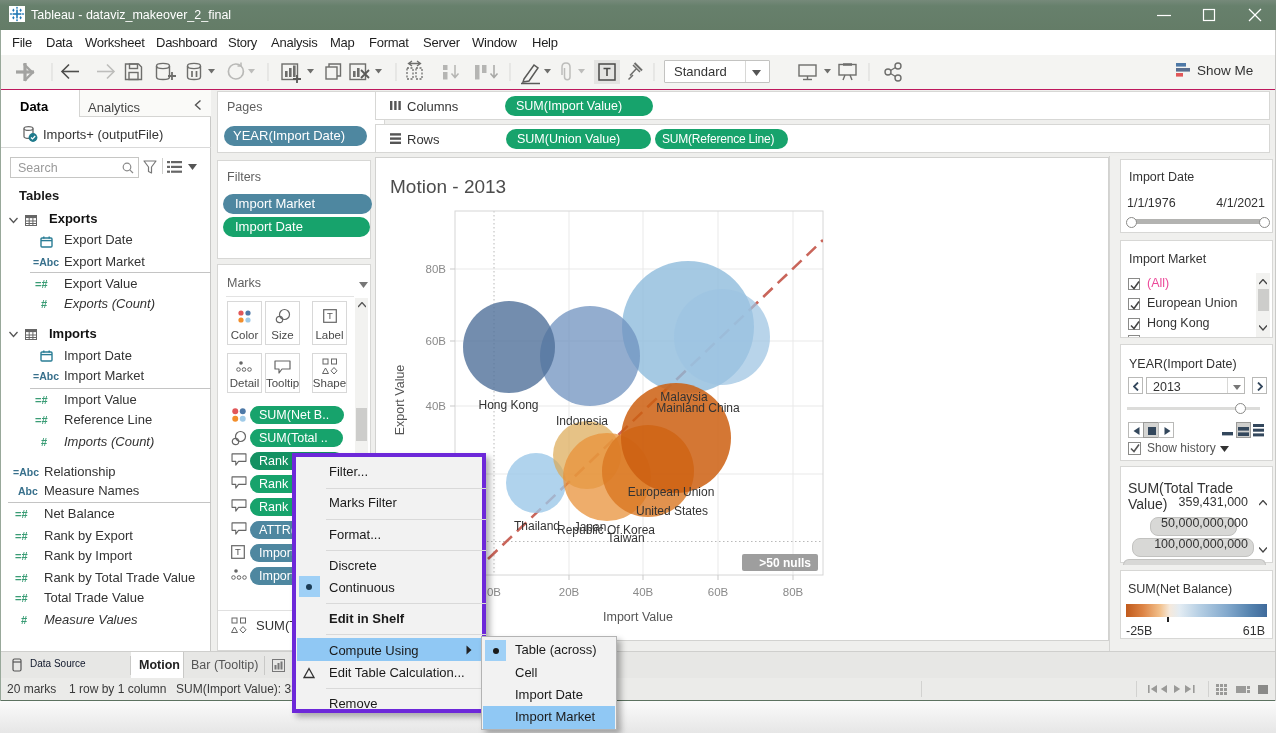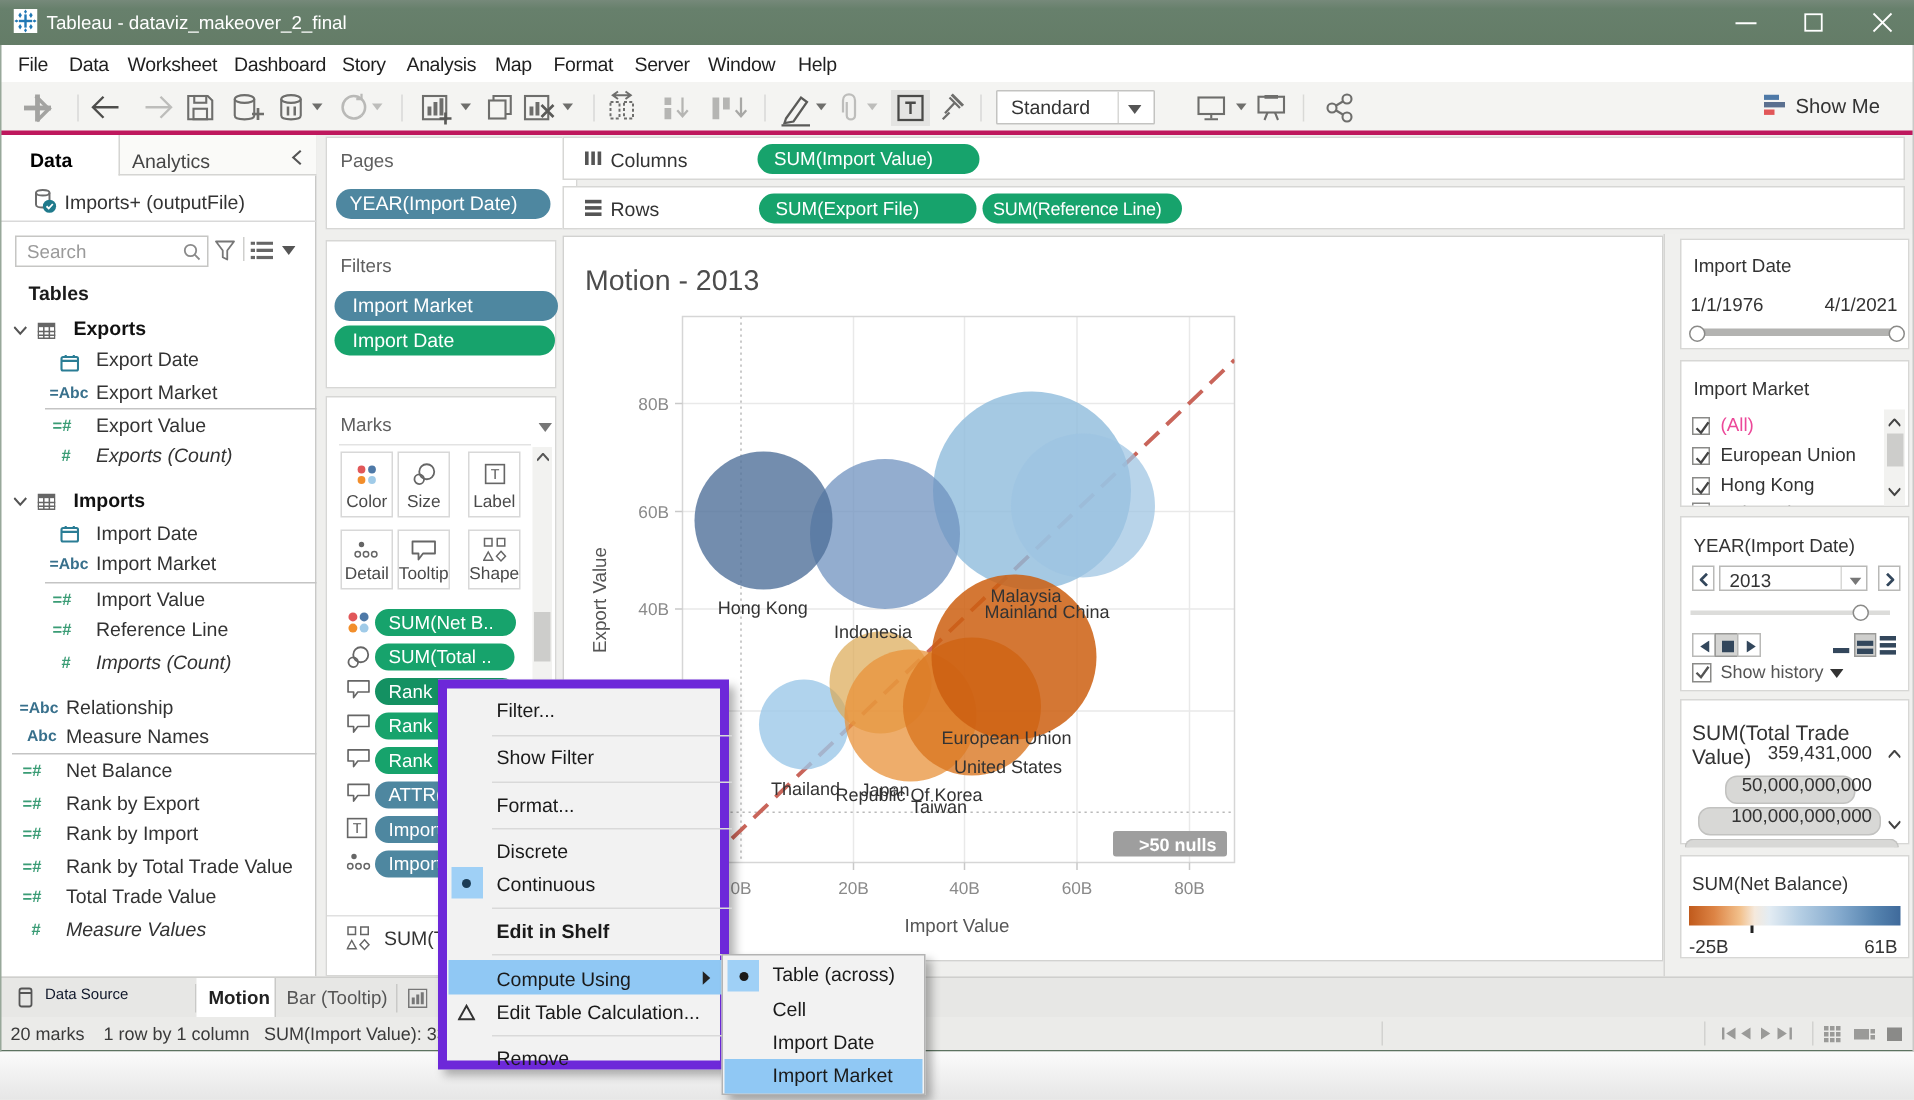--- a/index.html
+++ b/index.html
@@ -53,21 +53,21 @@
   <div class="a" style="left:156px;top:5px">Dashboard</div>
   <div class="a" style="left:228px;top:5px">Story</div>
   <div class="a" style="left:271px;top:5px">Analysis</div>
   <div class="a" style="left:330px;top:5px">Map</div>
   <div class="a" style="left:369px;top:5px">Format</div>
   <div class="a" style="left:423px;top:5px">Server</div>
   <div class="a" style="left:472px;top:5px">Window</div>
   <div class="a" style="left:532px;top:5px">Help</div>
 </div>
 
-<div class="a" id="toolbar" style="left:0;top:55px;width:1276px;height:35px;background:#f4f4f2;border-bottom:3px solid #be185d;box-sizing:border-box">
+<div class="a" id="toolbar" style="left:0;top:55px;width:1276px;height:35px;background:#f4f4f2;border-bottom:1px solid #be185d;box-sizing:border-box">
 <svg class="a" style="left:0;top:0" width="960" height="34" viewBox="0 0 960 34" stroke-linecap="butt">
   <g fill="#a3a3a1">
     <rect x="23.4" y="8" width="3.2" height="18"></rect>
           <rect x="16" y="15.4" width="18" height="3.2"></rect>
     <rect x="18.5" y="11" width="13" height="2.4" transform="rotate(45 25 17)"></rect>
     <rect x="18.5" y="21.6" width="13" height="2.4" transform="rotate(-45 25 17)"></rect>
   </g>
   <line x1="52" y1="8" x2="52" y2="26" stroke="#d9d9d7"></line>
   <g stroke="#4e4e4c" stroke-width="1.6" fill="none">
     <line x1="62" y1="16.5" x2="79" y2="16.5"></line>
@@ -447,21 +447,21 @@
   <div class="a" style="left:407px;top:99px;font-size:13px;color:#333">Columns</div>
   <svg class="a" style="left:389px;top:132px" width="13" height="13" viewBox="0 0 13 13">
         <g fill="#555">
           <rect x="1" y="1.2" width="11" height="2.4"></rect>
           <rect x="1" y="5.4" width="11" height="2.4"></rect>
           <rect x="1" y="9.6" width="11" height="2.4"></rect>
         </g>
       </svg>
   <div class="a" style="left:407px;top:132px;font-size:13px;color:#333">Rows</div>
   <div class="pill gpill" style="left:505px;top:96px;width:148px;font-size:12.5px;padding:0 11px">SUM(Import Value)</div>
-  <div class="pill gpill" style="left:506px;top:129px;width:145px;font-size:12.5px;padding:0 11px">SUM(Export File)</div>
+  <div class="pill gpill" style="left:506px;top:129px;width:145px;font-size:12.5px;padding:0 11px">SUM(Union Value)</div>
   <div class="pill gpill" style="left:655px;top:129px;width:133px;font-size:12px;padding:0 7px;letter-spacing:-0.2px">SUM(Reference Line)</div>
 </div>
 
 <div class="card" style="left:375px;top:157px;width:734px;height:484px;border-color:#d2d2d0"></div>
 <svg id="chart" class="a" style="left:375px;top:157px" width="718" height="494" viewBox="0 0 718 494" font-family="Liberation Sans">
   <text x="15" y="36" font-size="19" fill="#4c4c4c">Motion - 2013</text>
   <g stroke="#e9e9e9">
     <line x1="194" y1="54" x2="194" y2="418"></line>
         <line x1="268" y1="54" x2="268" y2="418"></line>
     <line x1="343" y1="54" x2="343" y2="418"></line>
@@ -717,24 +717,24 @@
       <rect x="20" y="2" width="10" height="7"></rect>
           <rect x="31" y="2" width="3" height="3"></rect>
           <rect x="31" y="6" width="3" height="3"></rect>
       <rect x="42" y="1" width="10" height="9" fill="#8a8a88"></rect>
     </g>
   </svg>
 </div>
 <div class="a" style="left:0;top:700px;width:1276px;height:1px;background:#5c7260"></div>
 <div class="a" style="left:0;top:701px;width:1276px;height:32px;background:linear-gradient(#fbfbfb,#e6e6e6)"></div>
 
-<div class="a" style="left:292px;top:453px;width:194px;height:260px;background:#f2f2f2;border:6px solid #6d28d9;box-sizing:border-box;box-shadow:4px 4px 6px rgba(0,0,0,0.30);font-size:13px;color:#111">
+<div class="a" style="left:292px;top:453px;width:194px;height:260px;background:#f2f2f2;border:4px solid #6d28d9;box-sizing:border-box;box-shadow:4px 4px 6px rgba(0,0,0,0.30);font-size:13px;color:#111">
   <div class="mi" style="top:7px">Filter...</div>
   <div class="sep" style="left:30px;top:31px;width:160px;background:#d9d9d9"></div>
-  <div class="mi" style="top:38px">Show Filter</div>
+  <div class="mi" style="top:38px">Marks Filter</div>
   <div class="sep" style="left:30px;top:62px;width:160px;background:#d9d9d9"></div>
   <div class="mi" style="top:70px">Format...</div>
   <div class="sep" style="left:30px;top:93px;width:160px;background:#d9d9d9"></div>
   <div class="mi" style="top:101px">Discrete</div>
   <div class="a" style="left:3px;top:119px;width:21px;height:21px;background:#9fd0f6"></div>
   <div class="a" style="left:10px;top:127px;width:6px;height:6px;border-radius:3px;background:#1b3c56"></div>
   <div class="mi" style="top:123px">Continuous</div>
   <div class="sep" style="left:30px;top:146px;width:160px;background:#d9d9d9"></div>
   <div class="mi" style="top:154px;font-weight:bold">Edit in Shelf</div>
   <div class="sep" style="left:30px;top:177px;width:160px;background:#d9d9d9"></div>

